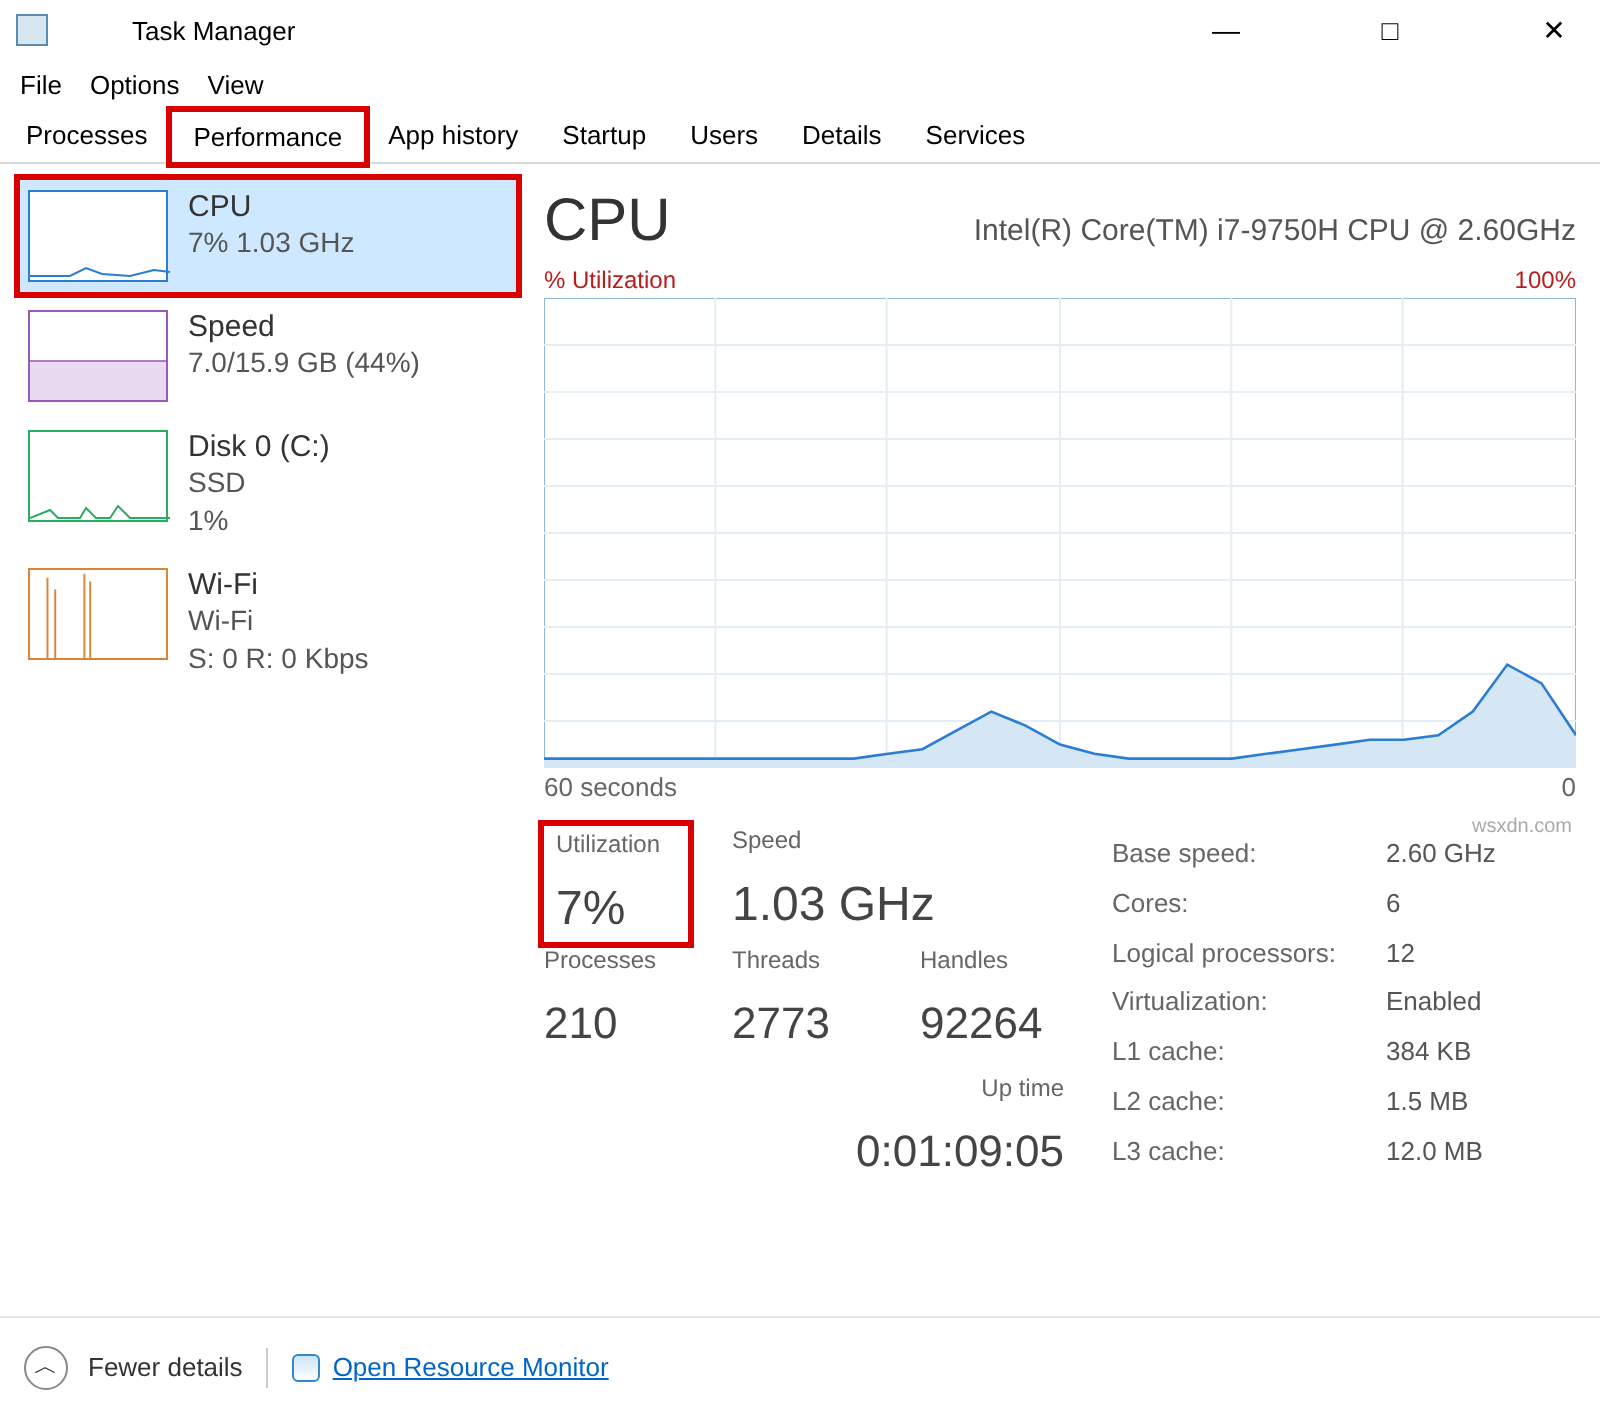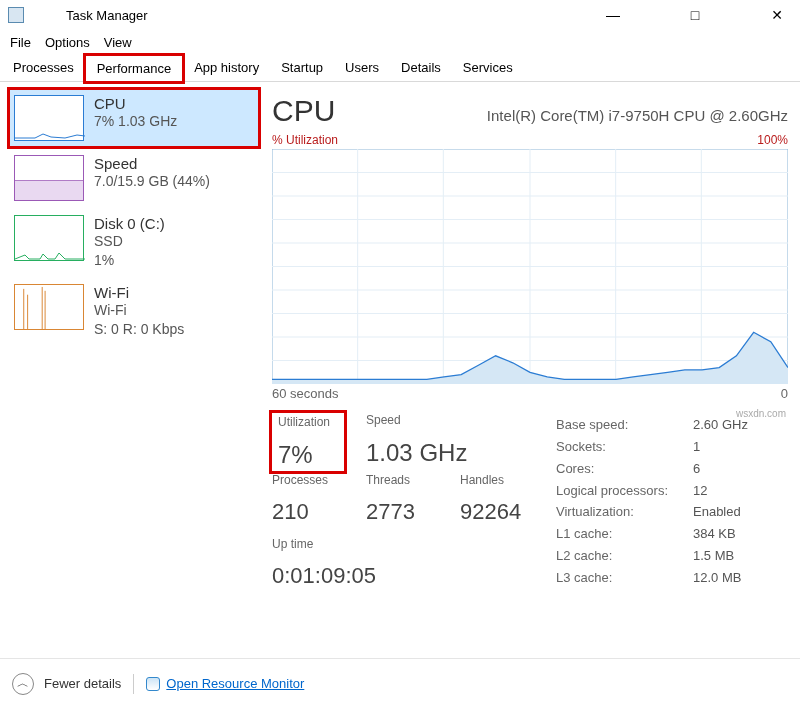--- a/index.html
+++ b/index.html
@@ -112,21 +112,21 @@
     margin-top: 12px;
     gap: 22px;
   }
   .stats-block { display: flex; flex-direction: column; gap: 12px; min-width: 72px; }
   .stats-block .label { font-size: 12px; color: #666; }
   .stats-block .value { font-size: 22px; color: #444; }
   .stats-block.big .value { font-size: 24px; }
   .specs { font-size: 13px; color: #555; }
   .specs td { padding: 1px 0; }
   .specs td.lbl { color: #666; width: 135px; }
-  .uptime-row { margin-top: 10px; }
+  .uptime-row { margin-top: 10px; align-items: flex-end; }
   .footer {
     height: 50px;
     border-top: 1px solid #e5e5e5;
     display: flex; align-items: center; gap: 12px;
     padding: 0 12px;
   }
   .chevlink {
     display: flex; align-items: center; gap: 10px;
     color: #333;
   }
@@ -297,24 +297,20 @@
         </div>
       </div>
 
       <table class="specs">
         <tbody>
             <tr>
               <td class="lbl">Base speed:</td>
               <td>2.60 GHz</td>
             </tr>
         <tr>
-              <td class="lbl">Sockets:</td>
-              <td>1</td>
-            </tr>
-        <tr>
               <td class="lbl">Cores:</td>
               <td>6</td>
             </tr>
         <tr>
               <td class="lbl">Logical processors:</td>
               <td>12</td>
             </tr>
         <tr>
               <td class="lbl">Virtualization:</td>
               <td>Enabled</td>

